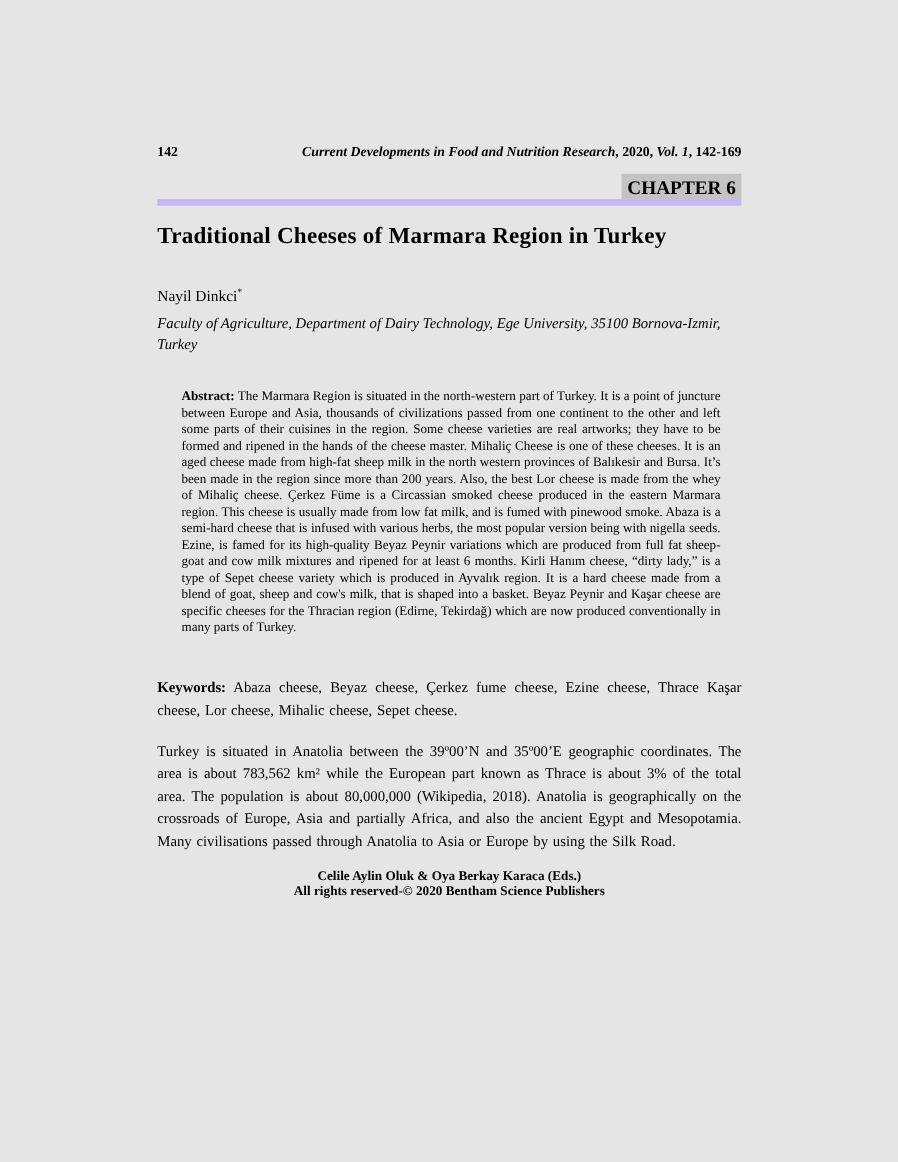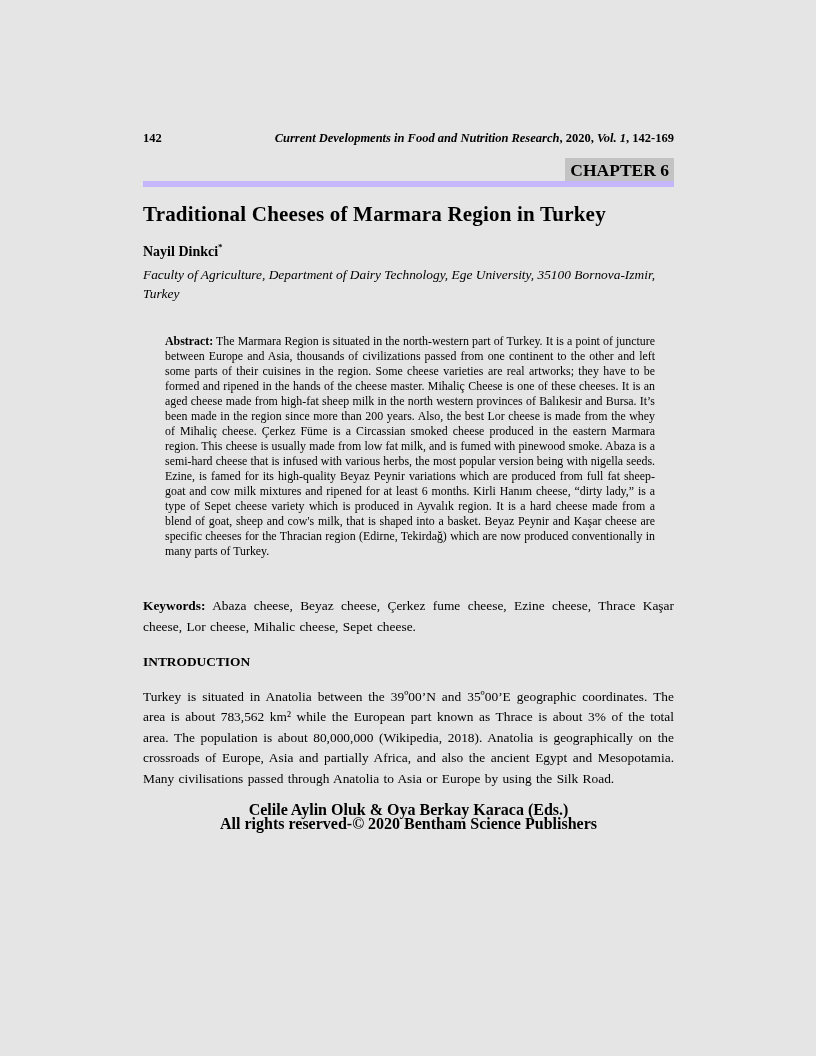--- a/index.html
+++ b/index.html
@@ -44,23 +44,23 @@
     vertical-align:bottom;
   }
 
   h1.title {
     margin:15px 0 0 0;
     font-size:21px;
     font-weight:bold;
     letter-spacing:0.2px;
   }
   .author {
-    margin-top:15px;
+    margin-top:33px;
     font-size:14px;
-    font-weight:bold;
+    font-weight:normal;
   }
   .author sup { font-size:9px; }
   .affiliation {
     margin-top:5px;
     font-size:13.4px;
     font-style:italic;
     line-height:19px;
   }
   .abstract {
     margin:31px 19px 0 22px;
@@ -99,21 +99,21 @@
     border-top:1px solid #000;
     padding-top:3px;
     font-size:10.5px;
     line-height:13.5px;
   }
   .footnote sup { font-size:7.5px; }
   .footnote b { font-weight:bold; }
   .page-footer {
     margin-top:9px;
     text-align:center;
-    font-size:16px;
+    font-size:12px;
     font-weight:bold;
     line-height:14px;
   }
 </style>
 </head>
 <body>
 
 <div class="page">
   <div class="content">
 
@@ -129,21 +129,20 @@
     <h1 class="title">Traditional Cheeses of Marmara Region in Turkey</h1>
 
     <div class="author"><span>Nayil Dinkci</span><sup>*</sup></div>
 
     <div class="affiliation">Faculty of Agriculture, Department of Dairy Technology, Ege University, 35100 Bornova-Izmir, Turkey</div>
 
     <p class="abstract"><b>Abstract:</b><span> The Marmara Region is situated in the north-western part of Turkey. It is a point of juncture between Europe and Asia, thousands of civilizations passed from one continent to the other and left some parts of their cuisines in the region. Some cheese varieties are real artworks; they have to be formed and ripened in the hands of the cheese master. Mihaliç Cheese is one of these cheeses. It is an aged cheese made from high-fat sheep milk in the north western provinces of Balıkesir and Bursa. It’s been made in the region since more than 200 years. Also, the best Lor cheese is made from the whey of Mihaliç cheese. Çerkez Füme is a Circassian smoked cheese produced in the eastern Marmara region. This cheese is usually made from low fat milk, and is fumed with pinewood smoke. Abaza is a semi-hard cheese that is infused with various herbs, the most popular version being with nigella seeds. Ezine, is famed for its high-quality Beyaz Peynir variations which are produced from full fat sheep-goat and cow milk mixtures and ripened for at least 6 months. Kirli Hanım cheese, “dirty lady,” is a type of Sepet cheese variety which is produced in Ayvalık region. It is a hard cheese made from a blend of goat, sheep and cow's milk, that is shaped into a basket. Beyaz Peynir and Kaşar cheese are specific cheeses for the Thracian region (Edirne, Tekirdağ) which are now produced conventionally in many parts of Turkey.</span></p>
 
     <p class="keywords"><b>Keywords:</b><span> Abaza cheese, Beyaz cheese, Çerkez fume cheese, Ezine cheese, Thrace Kaşar cheese, Lor cheese, Mihalic cheese, Sepet cheese.</span></p>
 
-    <h2 class="sec-heading">INTRODUCTION</h2>
 
 
     <p class="body-par">Turkey is situated in Anatolia between the 39º00’N and 35º00’E geographic coordinates. The area is about 783,562 km² while the European part known as Thrace is about 3% of the total area. The population is about 80,000,000 (Wikipedia, 2018). Anatolia is geographically on the crossroads of Europe, Asia and partially Africa, and also the ancient Egypt and Mesopotamia. Many civilisations passed through Anatolia to Asia or Europe by using the Silk Road.</p>
 
 
     <div class="page-footer">
       <div>Celile Aylin Oluk &amp; Oya Berkay Karaca (Eds.)</div>
       <div>All rights reserved-© 2020 Bentham Science Publishers</div>
     </div>
 

